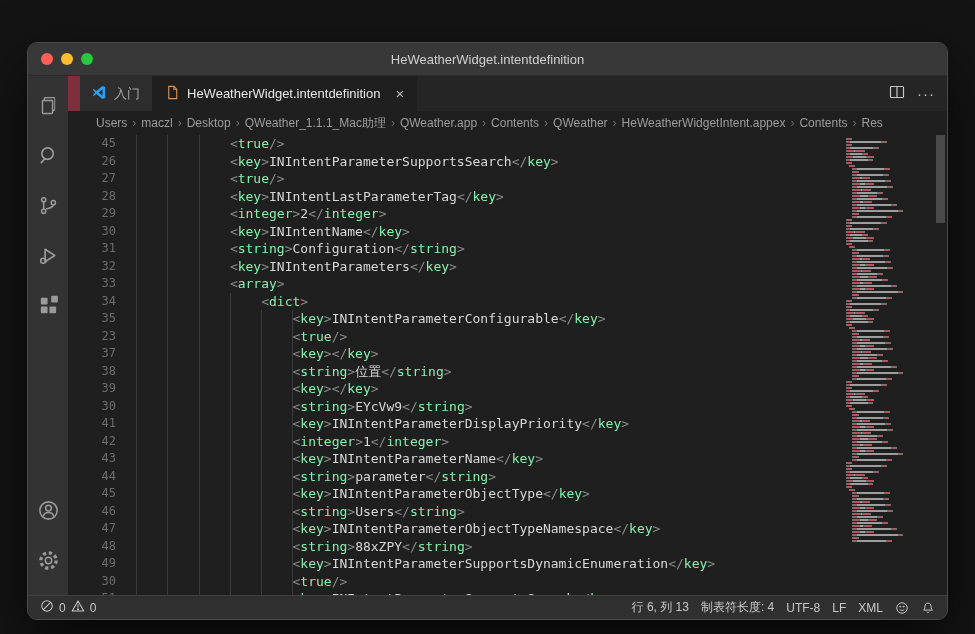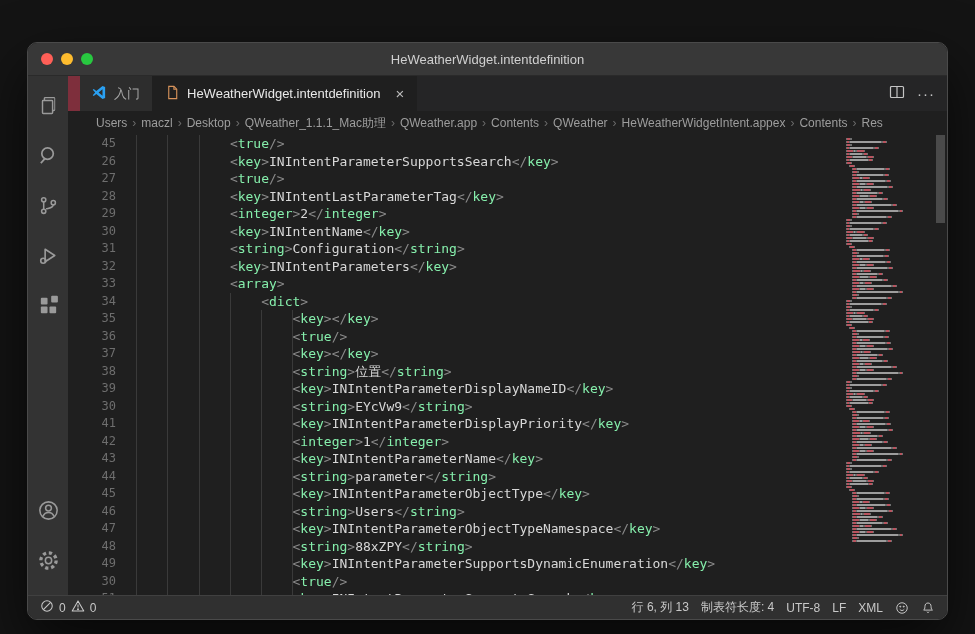--- a/index.html
+++ b/index.html
@@ -198,25 +198,25 @@
             <div class="code-line"><span class="ln">45</span><span class="code"><span class="ind" style="width: 93.9px;"></span><span class="tk-p">&lt;</span><span class="tk-t">true</span><span class="tk-p">/&gt;</span></span></div>
             <div class="code-line"><span class="ln">26</span><span class="code"><span class="ind" style="width: 93.9px;"></span><span class="tk-p">&lt;</span><span class="tk-t">key</span><span class="tk-p">&gt;</span><span class="tk-x">INIntentParameterSupportsSearch</span><span class="tk-p">&lt;/</span><span class="tk-t">key</span><span class="tk-p">&gt;</span></span></div>
             <div class="code-line"><span class="ln">27</span><span class="code"><span class="ind" style="width: 93.9px;"></span><span class="tk-p">&lt;</span><span class="tk-t">true</span><span class="tk-p">/&gt;</span></span></div>
             <div class="code-line"><span class="ln">28</span><span class="code"><span class="ind" style="width: 93.9px;"></span><span class="tk-p">&lt;</span><span class="tk-t">key</span><span class="tk-p">&gt;</span><span class="tk-x">INIntentLastParameterTag</span><span class="tk-p">&lt;/</span><span class="tk-t">key</span><span class="tk-p">&gt;</span></span></div>
             <div class="code-line"><span class="ln">29</span><span class="code"><span class="ind" style="width: 93.9px;"></span><span class="tk-p">&lt;</span><span class="tk-t">integer</span><span class="tk-p">&gt;</span><span class="tk-x">2</span><span class="tk-p">&lt;/</span><span class="tk-t">integer</span><span class="tk-p">&gt;</span></span></div>
             <div class="code-line"><span class="ln">30</span><span class="code"><span class="ind" style="width: 93.9px;"></span><span class="tk-p">&lt;</span><span class="tk-t">key</span><span class="tk-p">&gt;</span><span class="tk-x">INIntentName</span><span class="tk-p">&lt;/</span><span class="tk-t">key</span><span class="tk-p">&gt;</span></span></div>
             <div class="code-line"><span class="ln">31</span><span class="code"><span class="ind" style="width: 93.9px;"></span><span class="tk-p">&lt;</span><span class="tk-t">string</span><span class="tk-p">&gt;</span><span class="tk-x">Configuration</span><span class="tk-p">&lt;/</span><span class="tk-t">string</span><span class="tk-p">&gt;</span></span></div>
             <div class="code-line"><span class="ln">32</span><span class="code"><span class="ind" style="width: 93.9px;"></span><span class="tk-p">&lt;</span><span class="tk-t">key</span><span class="tk-p">&gt;</span><span class="tk-x">INIntentParameters</span><span class="tk-p">&lt;/</span><span class="tk-t">key</span><span class="tk-p">&gt;</span></span></div>
             <div class="code-line"><span class="ln">33</span><span class="code"><span class="ind" style="width: 93.9px;"></span><span class="tk-p">&lt;</span><span class="tk-t">array</span><span class="tk-p">&gt;</span></span></div>
             <div class="code-line"><span class="ln">34</span><span class="code"><span class="ind" style="width: 125.2px;"></span><span class="tk-p">&lt;</span><span class="tk-t">dict</span><span class="tk-p">&gt;</span></span></div>
-            <div class="code-line"><span class="ln">35</span><span class="code"><span class="ind" style="width: 156.5px;"></span><span class="tk-p">&lt;</span><span class="tk-t">key</span><span class="tk-p">&gt;</span><span class="tk-p">&lt;/</span><span class="tk-t">key</span><span class="tk-p">&gt;</span></span></div>
-            <div class="code-line"><span class="ln">36</span><span class="code"><span class="ind" style="width: 156.5px;"></span><span class="tk-p">&lt;</span><span class="tk-t">true</span><span class="tk-p">/&gt;</span></span></div>
+            <div class="code-line"><span class="ln">35</span><span class="code"><span class="ind" style="width: 156.5px;"></span><span class="tk-p">&lt;</span><span class="tk-t">key</span><span class="tk-p">&gt;</span><span class="tk-x">INIntentParameterConfigurable</span><span class="tk-p">&lt;/</span><span class="tk-t">key</span><span class="tk-p">&gt;</span></span></div>
+            <div class="code-line"><span class="ln">23</span><span class="code"><span class="ind" style="width: 156.5px;"></span><span class="tk-p">&lt;</span><span class="tk-t">true</span><span class="tk-p">/&gt;</span></span></div>
             <div class="code-line"><span class="ln">37</span><span class="code"><span class="ind" style="width: 156.5px;"></span><span class="tk-p">&lt;</span><span class="tk-t">key</span><span class="tk-p">&gt;</span><span class="tk-p">&lt;/</span><span class="tk-t">key</span><span class="tk-p">&gt;</span></span></div>
             <div class="code-line"><span class="ln">38</span><span class="code"><span class="ind" style="width: 156.5px;"></span><span class="tk-p">&lt;</span><span class="tk-t">string</span><span class="tk-p">&gt;</span><span class="tk-x">位置</span><span class="tk-p">&lt;/</span><span class="tk-t">string</span><span class="tk-p">&gt;</span></span></div>
-            <div class="code-line"><span class="ln">39</span><span class="code"><span class="ind" style="width: 156.5px;"></span><span class="tk-p">&lt;</span><span class="tk-t">key</span><span class="tk-p">&gt;</span><span class="tk-x">INIntentParameterDisplayNameID</span><span class="tk-p">&lt;/</span><span class="tk-t">key</span><span class="tk-p">&gt;</span></span></div>
+            <div class="code-line"><span class="ln">39</span><span class="code"><span class="ind" style="width: 156.5px;"></span><span class="tk-p">&lt;</span><span class="tk-t">key</span><span class="tk-p">&gt;</span><span class="tk-p">&lt;/</span><span class="tk-t">key</span><span class="tk-p">&gt;</span></span></div>
             <div class="code-line"><span class="ln">30</span><span class="code"><span class="ind" style="width: 156.5px;"></span><span class="tk-p">&lt;</span><span class="tk-t">string</span><span class="tk-p">&gt;</span><span class="tk-x">EYcVw9</span><span class="tk-p">&lt;/</span><span class="tk-t">string</span><span class="tk-p">&gt;</span></span></div>
             <div class="code-line"><span class="ln">41</span><span class="code"><span class="ind" style="width: 156.5px;"></span><span class="tk-p">&lt;</span><span class="tk-t">key</span><span class="tk-p">&gt;</span><span class="tk-x">INIntentParameterDisplayPriority</span><span class="tk-p">&lt;/</span><span class="tk-t">key</span><span class="tk-p">&gt;</span></span></div>
             <div class="code-line"><span class="ln">42</span><span class="code"><span class="ind" style="width: 156.5px;"></span><span class="tk-p">&lt;</span><span class="tk-t">integer</span><span class="tk-p">&gt;</span><span class="tk-x">1</span><span class="tk-p">&lt;/</span><span class="tk-t">integer</span><span class="tk-p">&gt;</span></span></div>
             <div class="code-line"><span class="ln">43</span><span class="code"><span class="ind" style="width: 156.5px;"></span><span class="tk-p">&lt;</span><span class="tk-t">key</span><span class="tk-p">&gt;</span><span class="tk-x">INIntentParameterName</span><span class="tk-p">&lt;/</span><span class="tk-t">key</span><span class="tk-p">&gt;</span></span></div>
             <div class="code-line"><span class="ln">44</span><span class="code"><span class="ind" style="width: 156.5px;"></span><span class="tk-p">&lt;</span><span class="tk-t">string</span><span class="tk-p">&gt;</span><span class="tk-x">parameter</span><span class="tk-p">&lt;/</span><span class="tk-t">string</span><span class="tk-p">&gt;</span></span></div>
             <div class="code-line"><span class="ln">45</span><span class="code"><span class="ind" style="width: 156.5px;"></span><span class="tk-p">&lt;</span><span class="tk-t">key</span><span class="tk-p">&gt;</span><span class="tk-x">INIntentParameterObjectType</span><span class="tk-p">&lt;/</span><span class="tk-t">key</span><span class="tk-p">&gt;</span></span></div>
             <div class="code-line"><span class="ln">46</span><span class="code"><span class="ind" style="width: 156.5px;"></span><span class="tk-p">&lt;</span><span class="tk-t">string</span><span class="tk-p">&gt;</span><span class="tk-x">Users</span><span class="tk-p">&lt;/</span><span class="tk-t">string</span><span class="tk-p">&gt;</span></span></div>
             <div class="code-line"><span class="ln">47</span><span class="code"><span class="ind" style="width: 156.5px;"></span><span class="tk-p">&lt;</span><span class="tk-t">key</span><span class="tk-p">&gt;</span><span class="tk-x">INIntentParameterObjectTypeNamespace</span><span class="tk-p">&lt;/</span><span class="tk-t">key</span><span class="tk-p">&gt;</span></span></div>
             <div class="code-line"><span class="ln">48</span><span class="code"><span class="ind" style="width: 156.5px;"></span><span class="tk-p">&lt;</span><span class="tk-t">string</span><span class="tk-p">&gt;</span><span class="tk-x">88xZPY</span><span class="tk-p">&lt;/</span><span class="tk-t">string</span><span class="tk-p">&gt;</span></span></div>
             <div class="code-line"><span class="ln">49</span><span class="code"><span class="ind" style="width: 156.5px;"></span><span class="tk-p">&lt;</span><span class="tk-t">key</span><span class="tk-p">&gt;</span><span class="tk-x">INIntentParameterSupportsDynamicEnumeration</span><span class="tk-p">&lt;/</span><span class="tk-t">key</span><span class="tk-p">&gt;</span></span></div>

